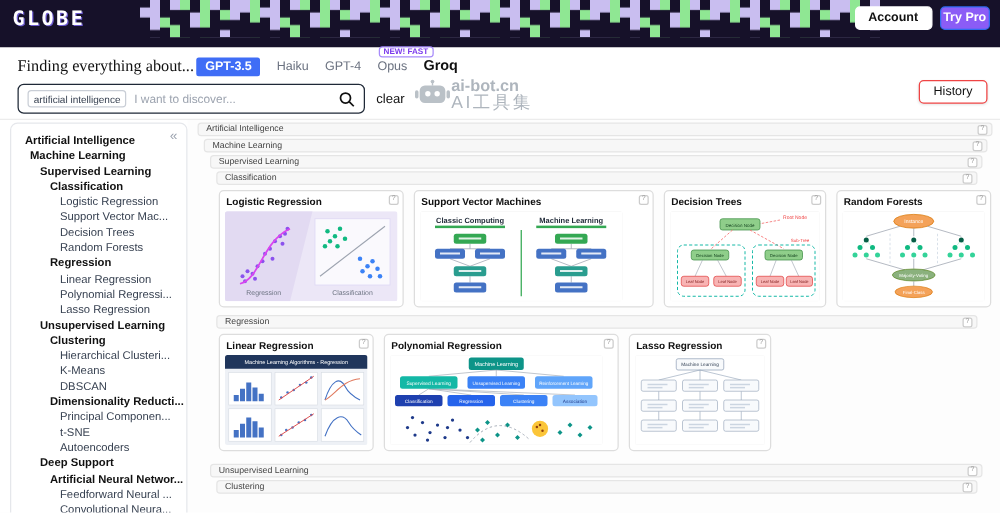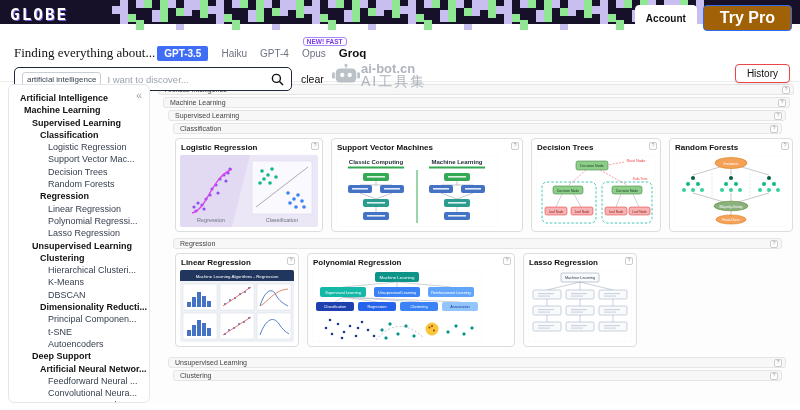--- a/index.html
+++ b/index.html
@@ -1,30 +1,30 @@
 <!DOCTYPE html>
 <html><head>
 <meta charset="utf-8">
 <style>
   *{box-sizing:border-box;margin:0;padding:0}
   html,body{width:800px;height:410px;overflow:hidden}
   body{font-family:"Liberation Sans",sans-serif;background:#fff;color:#111}
 
   
-  .header{height:24px;background:#161129;position:relative}
+  .header{height:38px;background:#161129;position:relative}
   .logo{position:absolute;left:10px;top:5px;color:#fff;font-family:"DejaVu Sans Mono",monospace;
         font-weight:bold;font-size:16px;letter-spacing:2px;z-index:3;text-shadow:1px 1px 0 #6d5bd0}
   .pixels{position:absolute;left:0;top:0;width:800px;height:30px;z-index:1}
   .header-actions{position:absolute;right:8px;top:5px;display:flex;gap:6px;z-index:3}
   .btn-account{background:#fff;color:#111;border:1px solid #fff;border-radius:4px;font-size:10px;font-weight:bold;padding:3px 10px;cursor:pointer}
-  .btn-pro{background:#a16207;color:#fff;border:1px solid #2f6bf0;border-radius:4px;font-size:16px;font-weight:bold;padding:3px 16px;cursor:pointer}
+  .btn-pro{background:#8b5cf6;color:#fff;border:1px solid #2f6bf0;border-radius:4px;font-size:10px;font-weight:bold;padding:3px 2px;cursor:pointer}
 
   
   .subheader{height:58px;border-bottom:1px solid #ececec;position:relative;background:#fff}
-  .row1{display:flex;align-items:center;padding:21px 14px 0}
+  .row1{display:flex;align-items:center;padding:7px 14px 0}
   .tagline{font-family:"Liberation Serif",serif;font-size:13px;color:#111}
   .models{display:flex;align-items:center;gap:13px;margin-left:2px;font-size:10px;color:#6b7280}
   .model{cursor:pointer;white-space:nowrap}
   .model.selected{background:#3f6df6;color:#fff;padding:2px 7px;border-radius:2px;font-weight:bold}
   .groq-wrap{position:relative}
   .model.groq{color:#111;font-weight:bold;font-size:11.5px}
   .badge{position:absolute;top:-10px;left:-36px;font-size:6.5px;font-weight:bold;color:#7c3aed;
          border:1px solid #a78bfa;border-radius:3px;padding:0 3px;background:#fff;white-space:nowrap}
   .row2{display:flex;align-items:center;padding:6px 14px 0;position:relative}
   .searchbox{display:flex;align-items:center;width:278px;height:24px;border:1.4px solid #1f2937;border-radius:5px;padding:0 7px;gap:6px;background:#fff}
@@ -451,21 +451,21 @@
                             <circle cx="54" cy="58" r="1"></circle>
                           <circle cx="59" cy="54" r="1"></circle>
                             <circle cx="64" cy="52" r="1"></circle>
                             <circle cx="69" cy="48" r="1"></circle>
                         </g>
                         <line x1="43" y1="65" x2="71" y2="47" stroke="#e05252" stroke-width="0.8"></line>
                         <path d="M80,65 C86,48 94,46 99,54 C102,59 106,62 109,64" fill="none" stroke="#4472c4" stroke-width="0.9"></path>
                       </svg>
                     </div>
 
-                    <div class="card" style="width:208px">
+                    <div class="card" style="width:188px">
                       <div class="ctitle">Polynomial Regression</div>
                       <button class="help">?</button>
                       <svg class="thumb" width="170" height="72" viewBox="0 0 170 72">
                         <rect width="170" height="72" fill="#ffffff" stroke="#eee" stroke-width="0.5"></rect>
                         <rect x="63" y="2" width="44" height="10" rx="2" fill="#0d9488"></rect>
                         <text x="85" y="9" font-size="4.4" fill="#ffffff" text-anchor="middle">Machine Learning</text>
                         <g stroke="#9ca3af" stroke-width="0.5">
                           <line x1="85" y1="12" x2="31" y2="17"></line>
                             <line x1="85" y1="12" x2="85" y2="17"></line>
                             <line x1="85" y1="12" x2="139" y2="17"></line>

